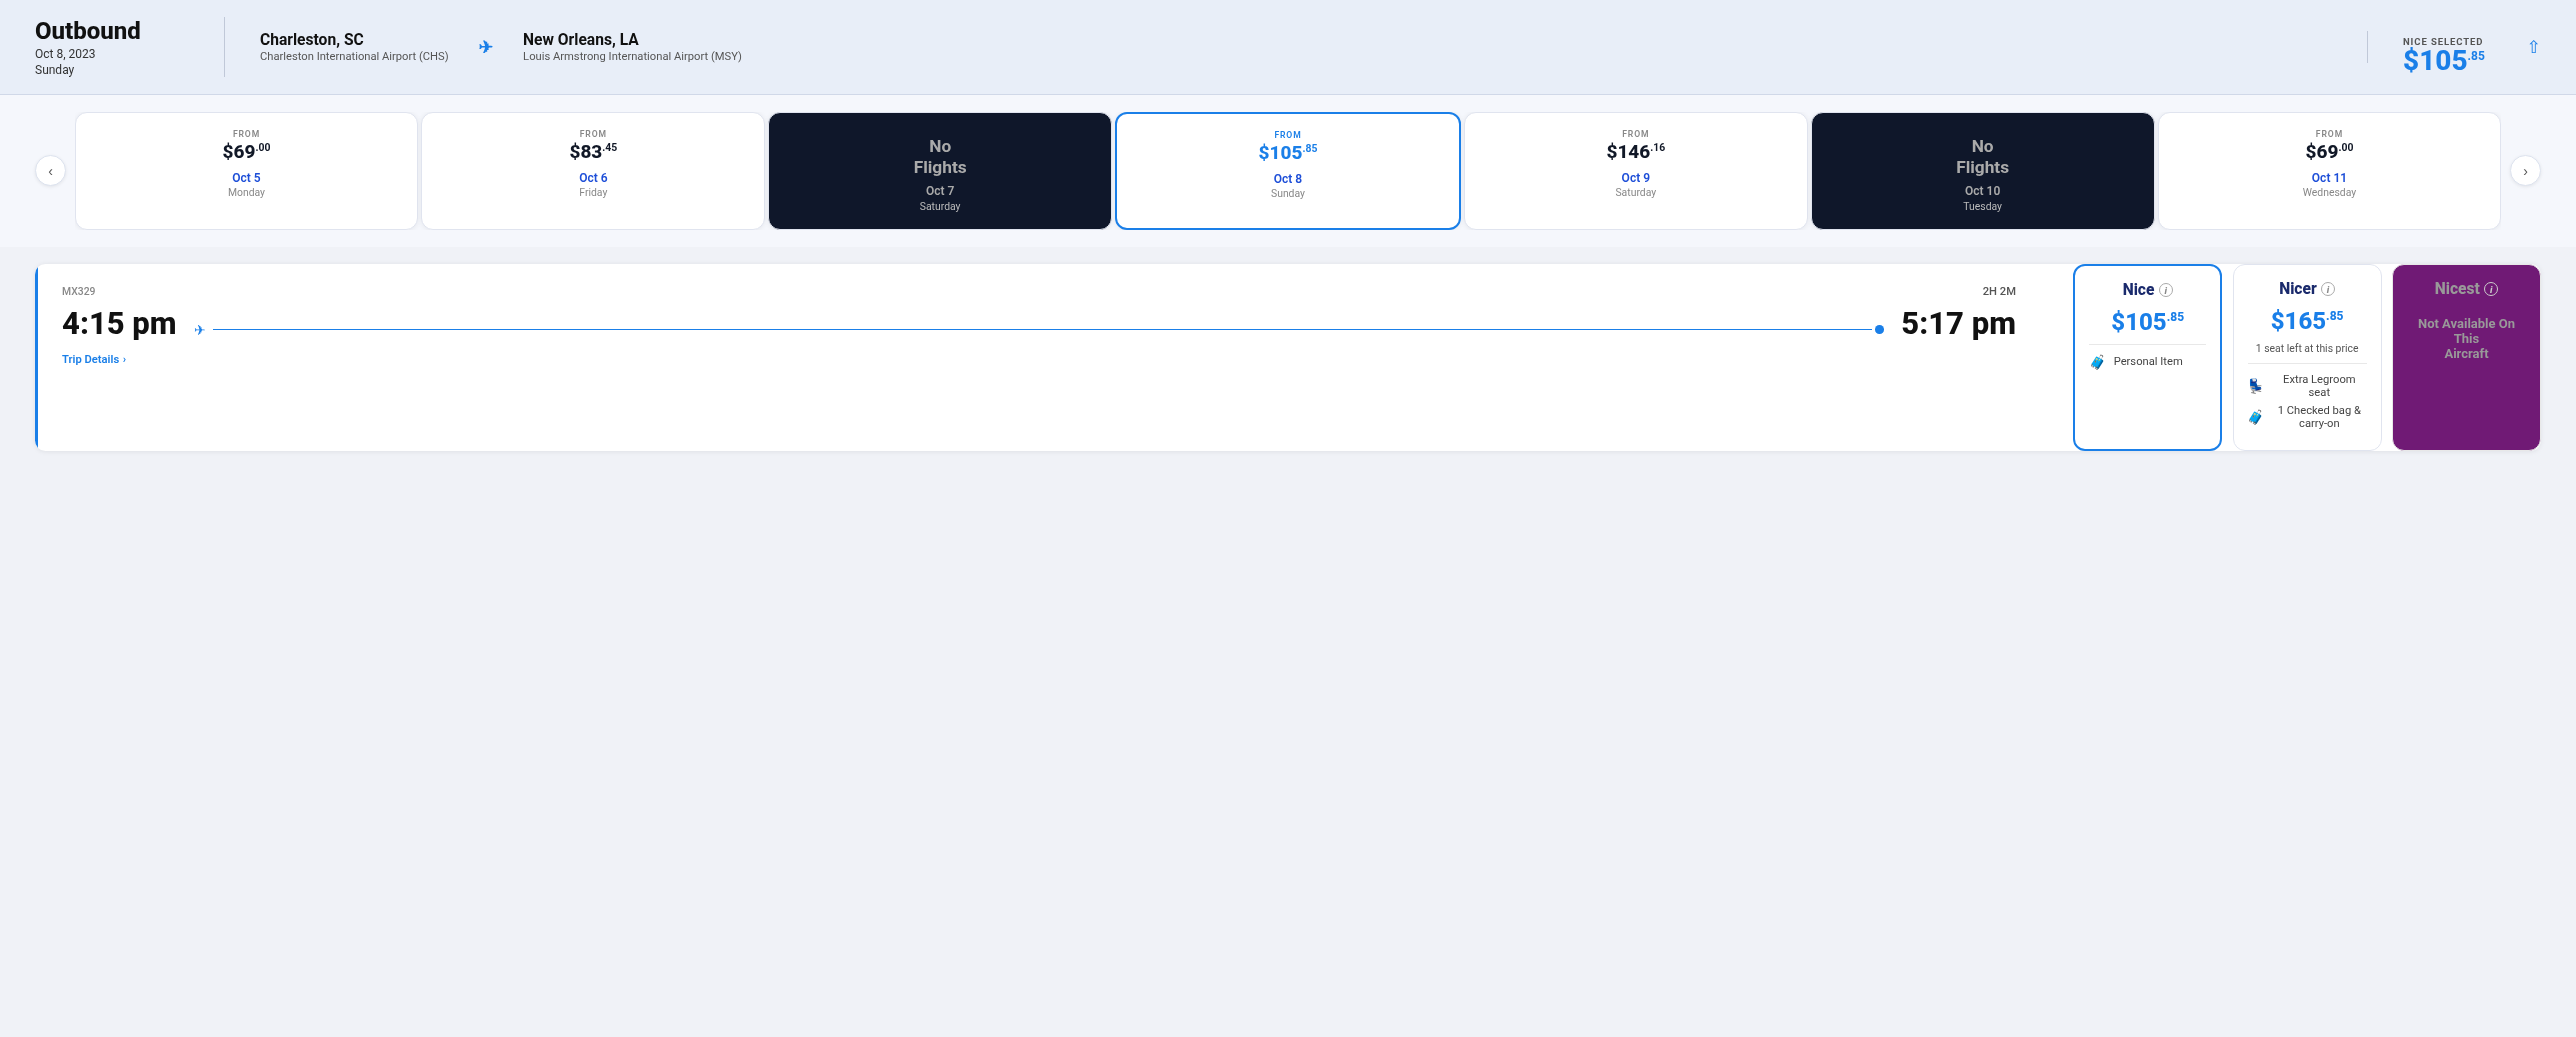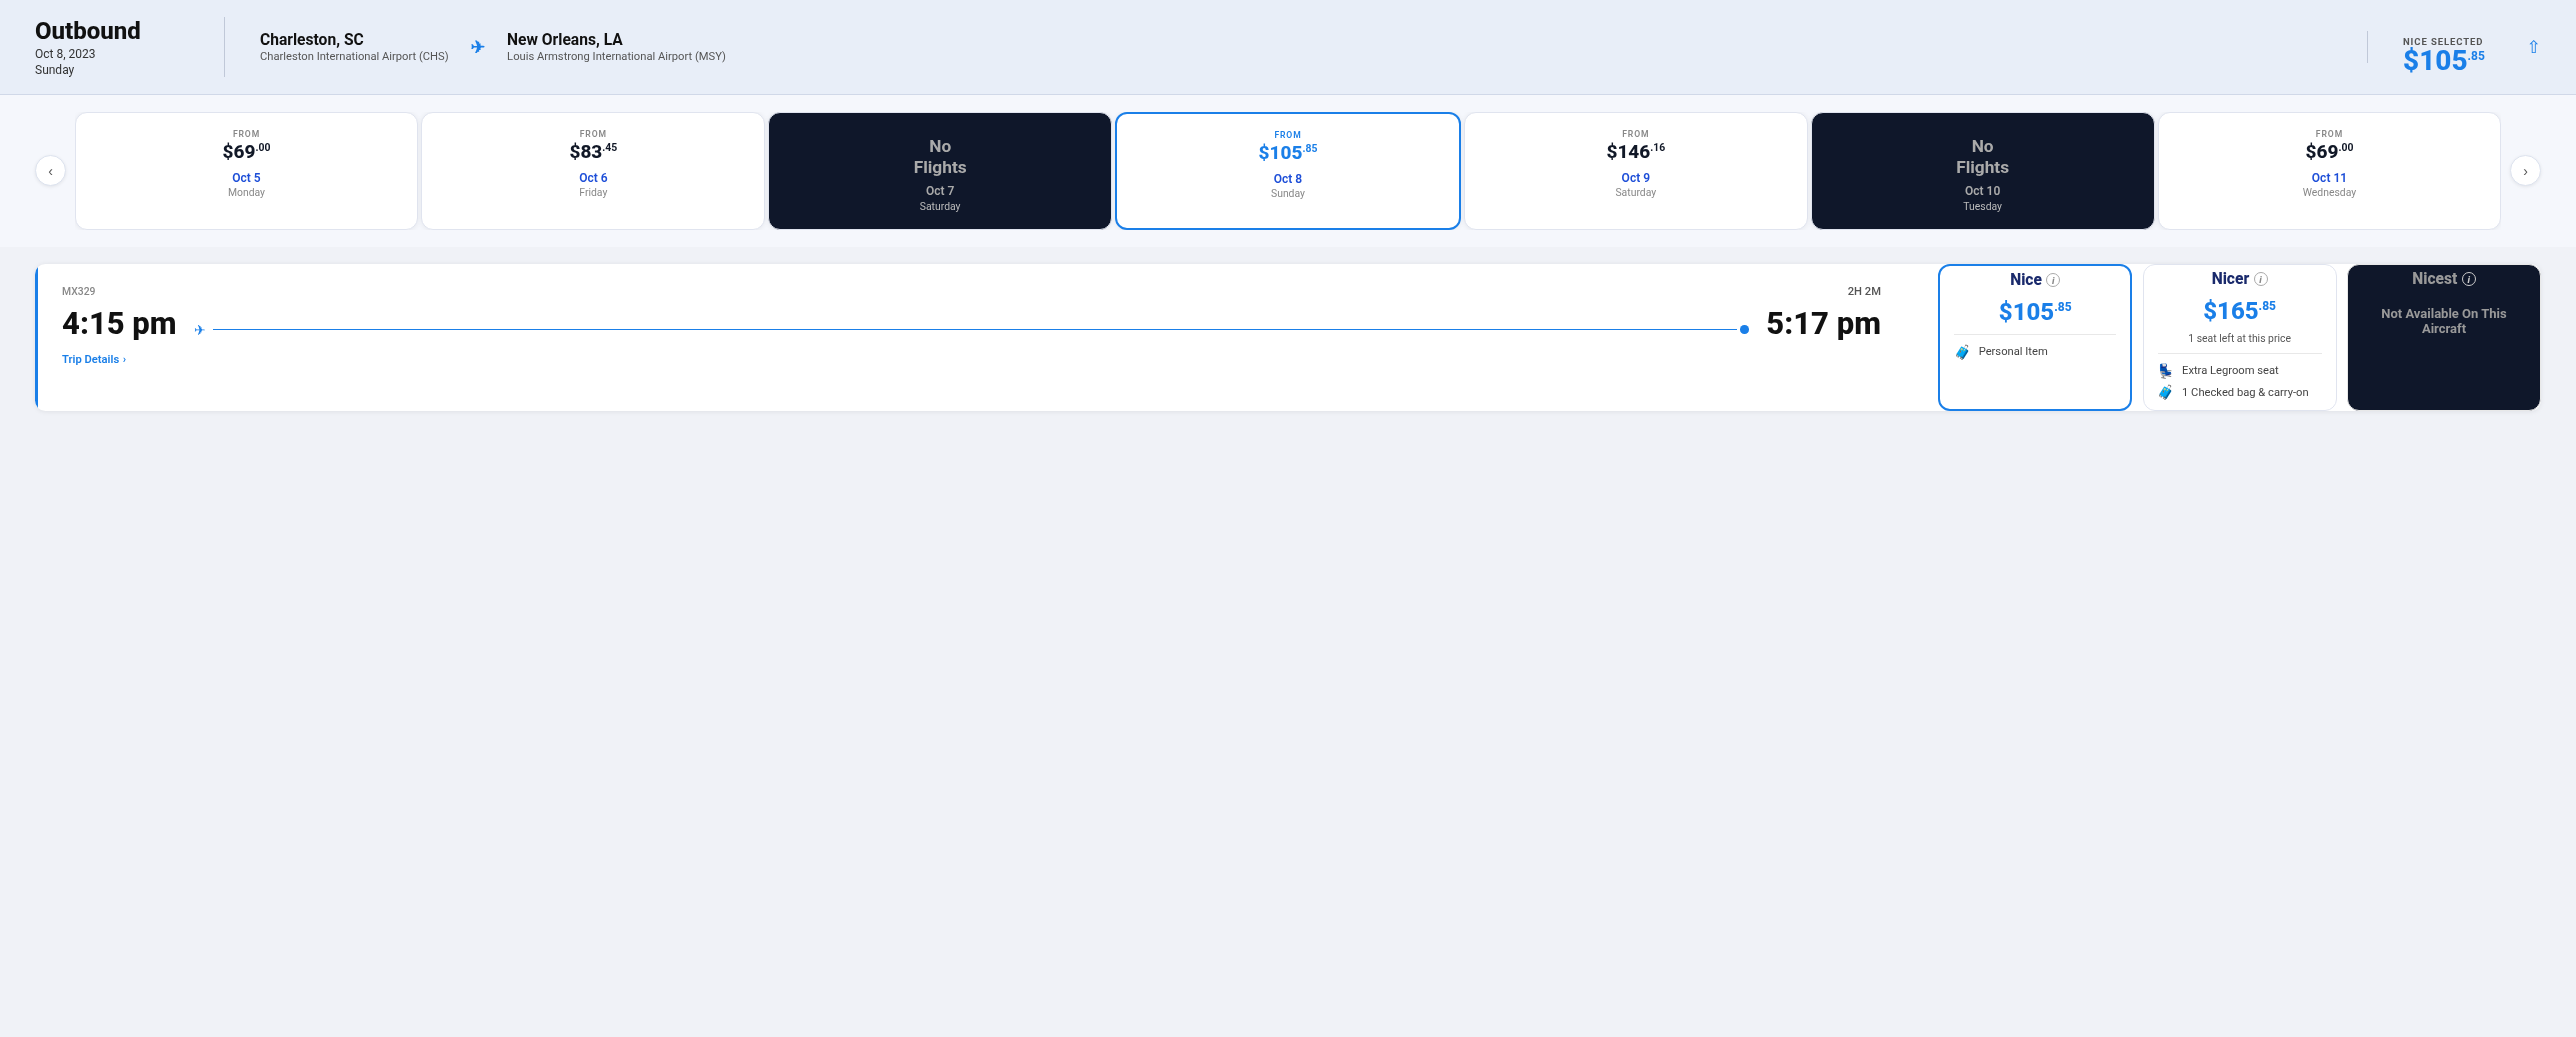--- a/index.html
+++ b/index.html
@@ -32,21 +32,21 @@
       font-size: 12px;
       color: #333;
       margin-top: 1.7px;
     }
     .header-route {
       flex: 1;
       display: flex;
       align-items: center;
       padding: 0 35px;
       border-right: 0.9px solid #c0c8d8;
-      gap: 22px;
+      gap: 30px;
     }
     .route-city {
       text-align: left;
     }
     .route-city .city-name {
       font-size: 15.6px;
       font-weight: 700;
       color: #111;
     }
     .route-city .airport {
@@ -252,33 +252,33 @@
     }
 
     
     .fare-cards {
       display: flex;
       gap: 10.4px;
       margin-left: 17.3px;
       align-items: stretch;
     }
     .fare-card {
-      width: 194px;
+      width: 149px;
       border-radius: 12px;
-      padding: 5px 14px;
+      padding: 15px 14px;
       text-align: center;
       border: 1.7px solid #e0e4ef;
       background: white;
       cursor: pointer;
     }
     .fare-card.selected-fare {
       border: 2.2px solid #1a7fe8;
     }
     .fare-card.unavailable {
-      background: #0f172a;
+      background: #701a75;
       border: 1.7px solid #e8e8e8;
       cursor: default;
     }
     .fare-title {
       font-size: 15.6px;
       font-weight: 800;
       color: #1a2a6c;
       display: flex;
       align-items: center;
       justify-content: center;

